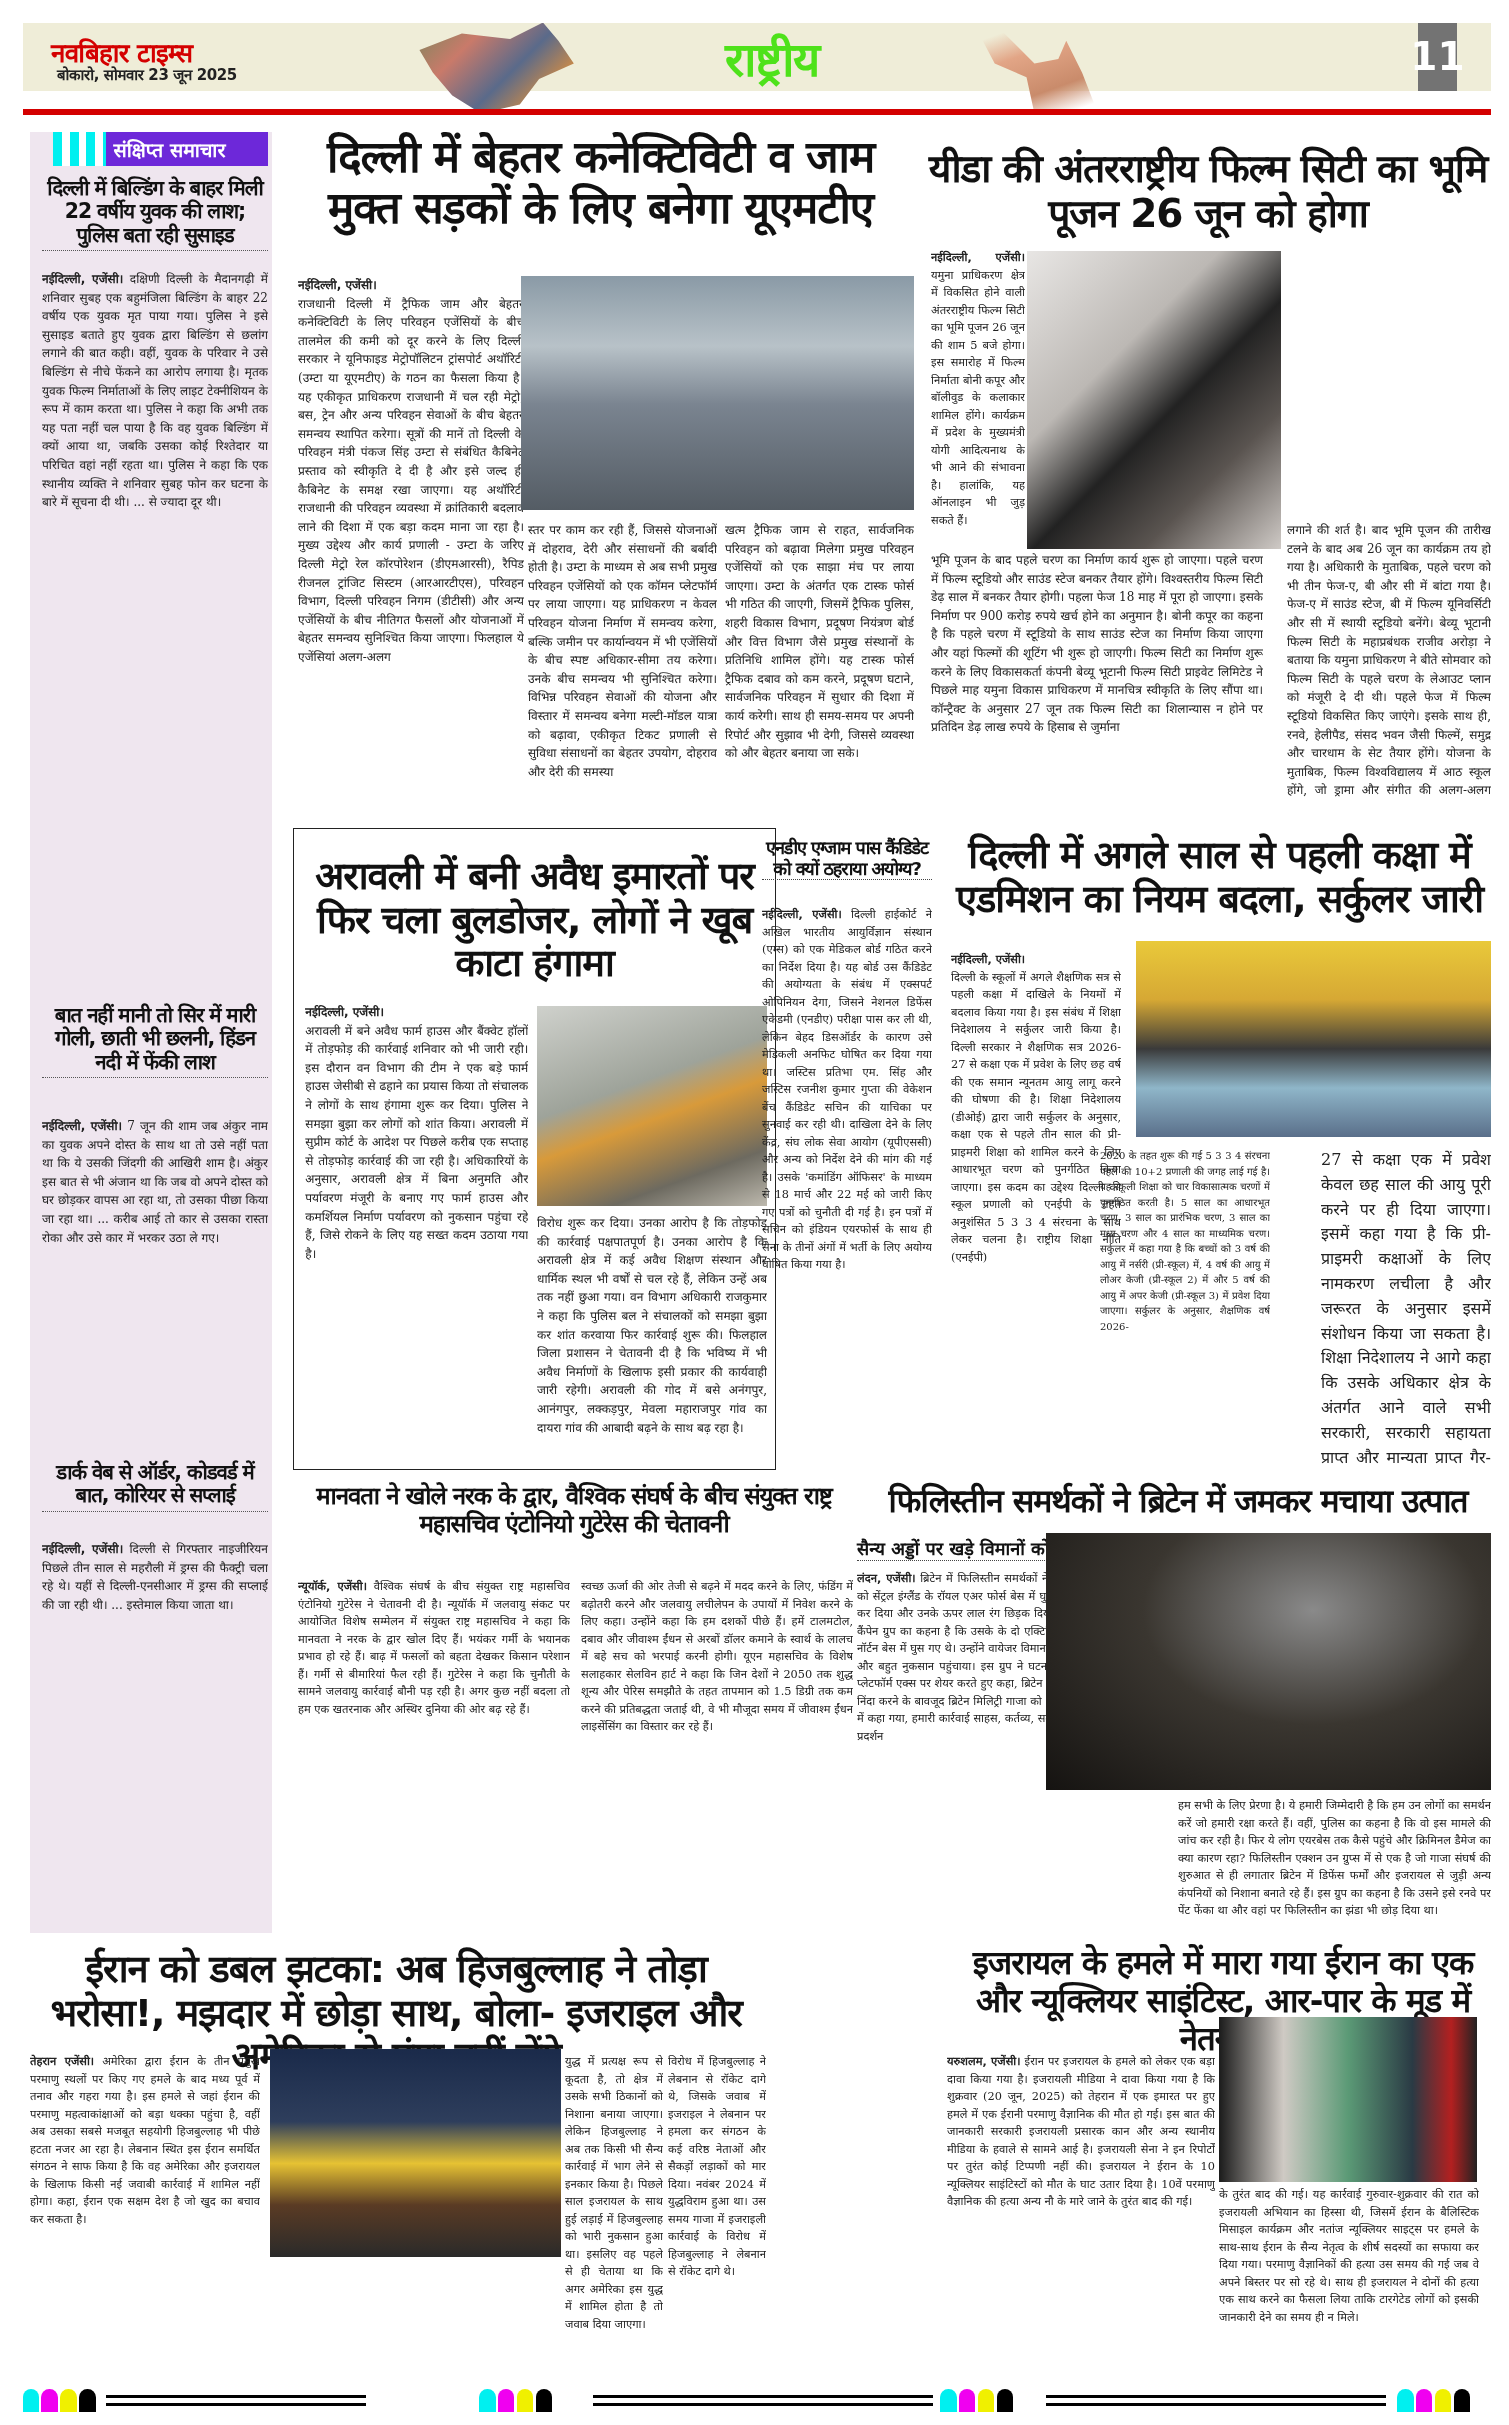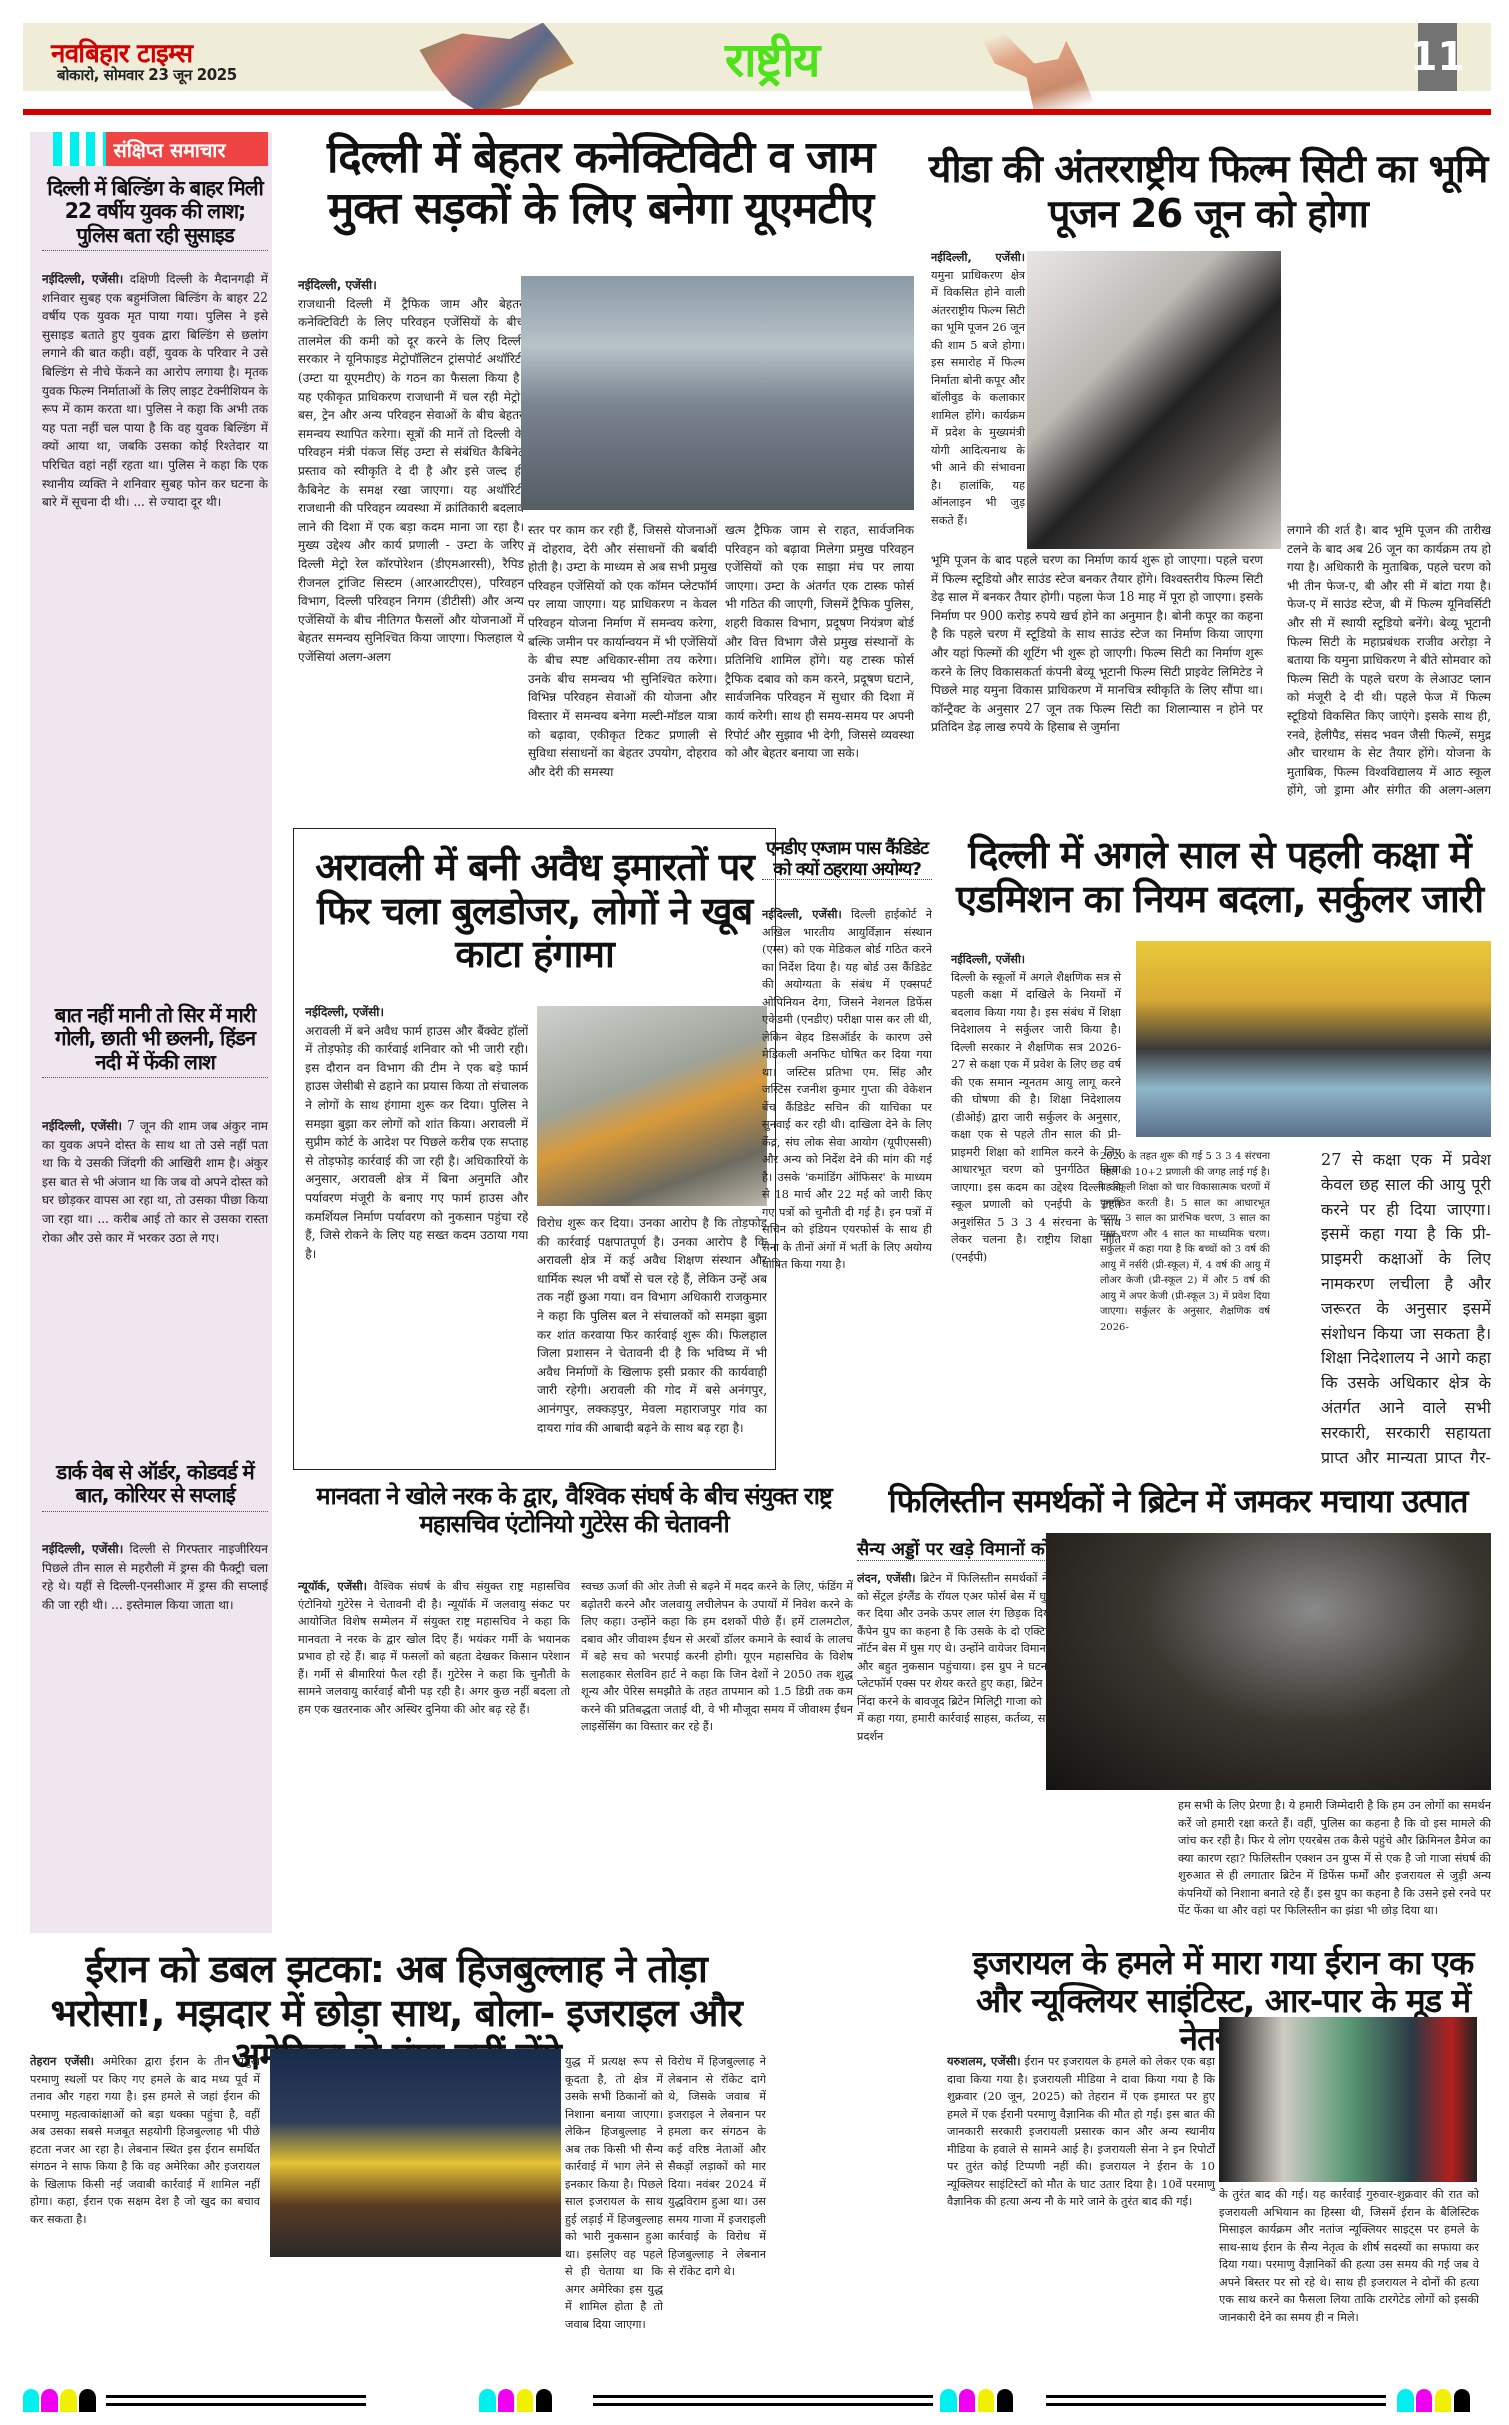--- a/index.html
+++ b/index.html
@@ -9,21 +9,21 @@
 .masthead{left:22.6px;top:22.6px;width:1468px;height:68px;background:#efedd8}
 .brand{left:51px;top:34px;font-family:"DejaVu Sans",sans-serif;font-weight:bold;font-size:26px;color:#d40000;letter-spacing:-0.8px}
 .dateline{left:57px;top:64px;font-size:15px;color:#222;font-weight:bold;letter-spacing:-0.4px}
 .map-art{left:404px;top:22.6px;width:193px;height:91px;background:linear-gradient(135deg,#6a8a5a 0%,#c97a6a 30%,#5a6a8a 55%,#c98a4a 75%,#3a5a9a 100%);clip-path:polygon(8% 30%,30% 12%,55% 18%,72% 0%,80% 20%,88% 45%,70% 62%,60% 90%,40% 100%,25% 80%,15% 55%)}
 .section-title{left:725px;top:26.4px;font-size:47px;font-weight:bold;color:#4ee21a;letter-spacing:-1.5px}
 .statue{left:947px;top:22.6px;width:159px;height:91px;background:linear-gradient(160deg,transparent 20%,#e2a586 40%,#c98b6b 70%,transparent 90%);clip-path:polygon(18% 5%,30% 45%,50% 60%,55% 100%,95% 100%,85% 55%,75% 20%,70% 40%,55% 45%,35% 10%)}
 .pagenum{left:1418px;top:22.6px;width:39px;height:68px;background:#737373;color:#fff;font-size:39px;font-weight:bold;display:flex;align-items:center;justify-content:center}
 .redrule{left:22.6px;top:109px;width:1468px;height:6px;background:#d40000}
 .sidebar{left:30px;top:132px;width:242px;height:1340px;background:#efe6ef}
 .sidebar2{left:30px;top:1472px;width:242px;height:461px;background:#efe6ef}
-.brief-tab{left:53px;top:132px;width:215px;height:34px;background:#ef4444;display:flex;align-items:center}
+.brief-tab{left:53px;top:132px;width:215px;height:34px;background:#6d28d9;display:flex;align-items:center}
 .brief-tab .bars{width:53px;height:34px;background:repeating-linear-gradient(90deg,#00f0f0 0 9px,#fff 9px 16.6px)}
 .brief-tab span{font-size:19.6px;font-weight:bold;color:#fff;padding-left:7.5px}
 h2.hl{font-weight:bold;letter-spacing:-1.1px;line-height:1.15;text-align:center;color:#111}
 .side-hl{font-size:20.4px;left:42px;width:226px;border-bottom:1.5px dotted #555;padding-bottom:3px}
 .body{font-size:12px;line-height:1.55;text-align:justify;color:#222;font-family:"DejaVu Serif",serif}
 .body b{font-family:"DejaVu Sans",sans-serif}
 .col{overflow:hidden}
 .photo{background:#999}
 .box{border:1.5px solid #222}
 .dotline{border-bottom:1.5px dotted #444}
@@ -98,21 +98,21 @@
   <div class="abs photo" style="left:1027px;top:251px;width:254px;height:298px;background:linear-gradient(135deg,#e8e6e4 0%,#bcb8b4 35%,#222 55%,#5a5450 75%,#cfcac6 100%)"></div>
   <div class="abs body col" style="left:931px;top:551px;width:332px;height:242px">
     <span>भूमि पूजन के बाद पहले चरण का निर्माण कार्य शुरू हो जाएगा। पहले चरण में फिल्म स्टूडियो और साउंड स्टेज बनकर तैयार होंगे। विश्वस्तरीय फिल्म सिटी डेढ़ साल में बनकर तैयार होगी। पहला फेज 18 माह में पूरा हो जाएगा। इसके निर्माण पर 900 करोड़ रुपये खर्च होने का अनुमान है। बोनी कपूर का कहना है कि पहले चरण में स्टूडियो के साथ साउंड स्टेज का निर्माण किया जाएगा और यहां फिल्मों की शूटिंग भी शुरू हो जाएगी। फिल्म सिटी का निर्माण शुरू करने के लिए विकासकर्ता कंपनी बेव्यू भूटानी फिल्म सिटी प्राइवेट लिमिटेड ने पिछले माह यमुना विकास प्राधिकरण में मानचित्र स्वीकृति के लिए सौंपा था। कॉन्ट्रैक्ट के अनुसार 27 जून तक फिल्म सिटी का शिलान्यास न होने पर प्रतिदिन डेढ़ लाख रुपये के हिसाब से जुर्माना</span>
   </div>
   <div class="abs body col" style="left:1287px;top:521px;width:204px;height:279px">
     <span>लगाने की शर्त है। बाद भूमि पूजन की तारीख टलने के बाद अब 26 जून का कार्यक्रम तय हो गया है। अधिकारी के मुताबिक, पहले चरण को भी तीन फेज-ए, बी और सी में बांटा गया है। फेज-ए में साउंड स्टेज, बी में फिल्म यूनिवर्सिटी और सी में स्थायी स्टूडियो बनेंगे। बेव्यू भूटानी फिल्म सिटी के महाप्रबंधक राजीव अरोड़ा ने बताया कि यमुना प्राधिकरण ने बीते सोमवार को फिल्म सिटी के पहले चरण के लेआउट प्लान को मंजूरी दे दी थी। पहले फेज में फिल्म स्टूडियो विकसित किए जाएंगे। इसके साथ ही, रनवे, हेलीपैड, संसद भवन जैसी फिल्में, समुद्र और चारधाम के सेट तैयार होंगे। योजना के मुताबिक, फिल्म विश्वविद्यालय में आठ स्कूल होंगे, जो ड्रामा और संगीत की अलग-अलग विधाओं के लिए समर्पित होंगे।</span>
   </div>
 </article>
 
 <article class="abs box" style="left:293px;top:828px;width:483px;height:642px">
-  <h2 class="hl" style="margin:17px 15px 0;font-size:38px">अरावली में बनी अवैध इमारतों पर फिर चला बुलडोजर, लोगों ने खूब काटा हंगामा</h2>
+  <h2 class="hl" style="margin:26px 15px 0;font-size:38px">अरावली में बनी अवैध इमारतों पर फिर चला बुलडोजर, लोगों ने खूब काटा हंगामा</h2>
   <div class="abs body col" style="left:11.3px;top:174px;width:223px;height:457px">
     <b>नईदिल्ली, एजेंसी।</b><br>
     <span>अरावली में बने अवैध फार्म हाउस और बैंक्वेट हॉलों में तोड़फोड़ की कार्रवाई शनिवार को भी जारी रही। इस दौरान वन विभाग की टीम ने एक बड़े फार्म हाउस जेसीबी से ढहाने का प्रयास किया तो संचालक ने लोगों के साथ हंगामा शुरू कर दिया। पुलिस ने समझा बुझा कर लोगों को शांत किया। अरावली में सुप्रीम कोर्ट के आदेश पर पिछले करीब एक सप्ताह से तोड़फोड़ कार्रवाई की जा रही है। अधिकारियों के अनुसार, अरावली क्षेत्र में बिना अनुमति और पर्यावरण मंजूरी के बनाए गए फार्म हाउस और कमर्शियल निर्माण पर्यावरण को नुकसान पहुंचा रहे हैं, जिसे रोकने के लिए यह सख्त कदम उठाया गया है।</span>
   </div>
   <div class="abs photo" style="left:243px;top:177px;width:230px;height:200px;background:linear-gradient(160deg,#cfd1cc 0%,#9ea39a 40%,#d89a3a 55%,#6d6a60 80%,#bdb9ae 100%)"></div>
   <div class="abs body col" style="left:243px;top:385px;width:230px;height:245px">
     <span>विरोध शुरू कर दिया। उनका आरोप है कि तोड़फोड़ की कार्रवाई पक्षपातपूर्ण है। उनका आरोप है कि अरावली क्षेत्र में कई अवैध शिक्षण संस्थान और धार्मिक स्थल भी वर्षों से चल रहे हैं, लेकिन उन्हें अब तक नहीं छुआ गया। वन विभाग अधिकारी राजकुमार ने कहा कि पुलिस बल ने संचालकों को समझा बुझा कर शांत करवाया फिर कार्रवाई शुरू की। फिलहाल जिला प्रशासन ने चेतावनी दी है कि भविष्य में भी अवैध निर्माणों के खिलाफ इसी प्रकार की कार्यवाही जारी रहेगी। अरावली की गोद में बसे अनंगपुर, आनंगपुर, लक्कड़पुर, मेवला महाराजपुर गांव का दायरा गांव की आबादी बढ़ने के साथ बढ़ रहा है।</span>
   </div>
 </article>
 

